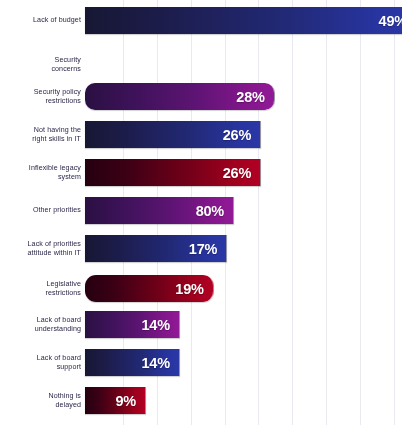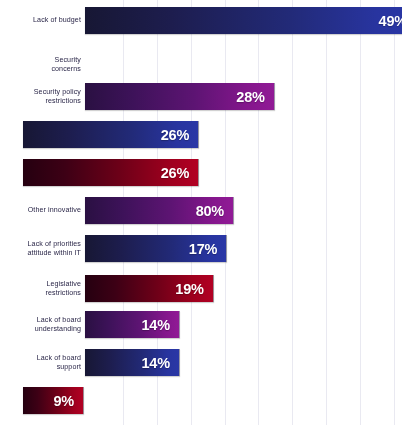--- a/index.html
+++ b/index.html
@@ -112,44 +112,48 @@
   </div>
 
   <div class="row" style="top:51px">
     <div class="row-label">Security concerns</div>
   </div>
 
   <div class="row" style="top:83px">
     <div class="row-label">Security policy
 restrictions</div>
     <div class="bar-wrap">
-      <div class="bar purple" style="width: 189.714px;">
+      <div class="bar purple" style="width: 189.714px; border-radius: 10px;">
         <span class="bar-value">28%</span>
       </div>
     </div>
   </div>
 
   <div class="row" style="top:121px">
+    <div class="row-label">Not having the
+right skills in IT</div>
     <div class="bar-wrap">
       <div class="bar blue" style="width: 176.163px;">
         <span class="bar-value">26%</span>
       </div>
     </div>
   </div>
 
   <div class="row" style="top:159px">
+    <div class="row-label">Inflexible legacy
+system</div>
     <div class="bar-wrap">
       <div class="bar red" style="width: 176.163px;">
         <span class="bar-value">26%</span>
       </div>
     </div>
   </div>
 
   <div class="row" style="top:197px">
-    <div class="row-label">Other innovative</div>
+    <div class="row-label">Other priorities</div>
     <div class="bar-wrap">
       <div class="bar purple" style="width: 149.061px;">
         <span class="bar-value">80%</span>
       </div>
     </div>
   </div>
 
   <div class="row" style="top:235px">
     <div class="row-label">Lack of priorities
 attitude within IT</div>
@@ -157,21 +161,21 @@
       <div class="bar blue" style="width: 142.286px;">
         <span class="bar-value">17%</span>
       </div>
     </div>
   </div>
 
   <div class="row" style="top:275px">
     <div class="row-label">Legislative
 restrictions</div>
     <div class="bar-wrap">
-      <div class="bar red" style="width: 128.735px;">
+      <div class="bar red" style="width: 128.735px; border-radius: 11px;">
         <span class="bar-value">19%</span>
       </div>
     </div>
   </div>
 
   <div class="row" style="top:311px">
     <div class="row-label">Lack of board
 understanding</div>
     <div class="bar-wrap">
       <div class="bar purple" style="width: 94.8571px;">
@@ -184,19 +188,21 @@
     <div class="row-label">Lack of board
 support</div>
     <div class="bar-wrap">
       <div class="bar blue" style="width: 94.8571px;">
         <span class="bar-value">14%</span>
       </div>
     </div>
   </div>
 
   <div class="row" style="top:387px">
+    <div class="row-label">Nothing is
+delayed</div>
     <div class="bar-wrap">
       <div class="bar red" style="width: 60.9796px;">
         <span class="bar-value">9%</span>
       </div>
     </div>
   </div>
 </div>
 
 </body></html>

